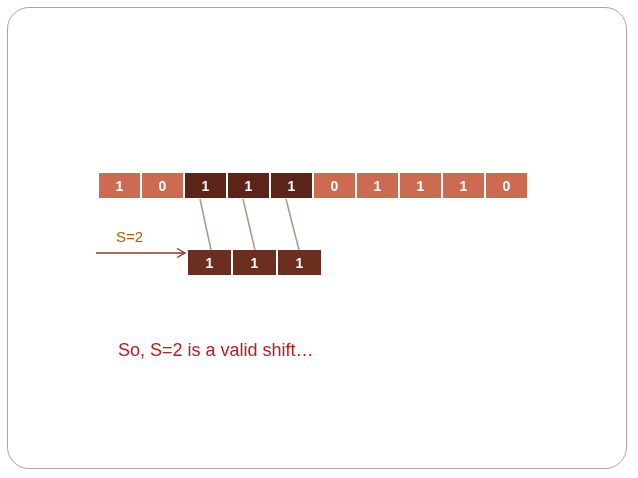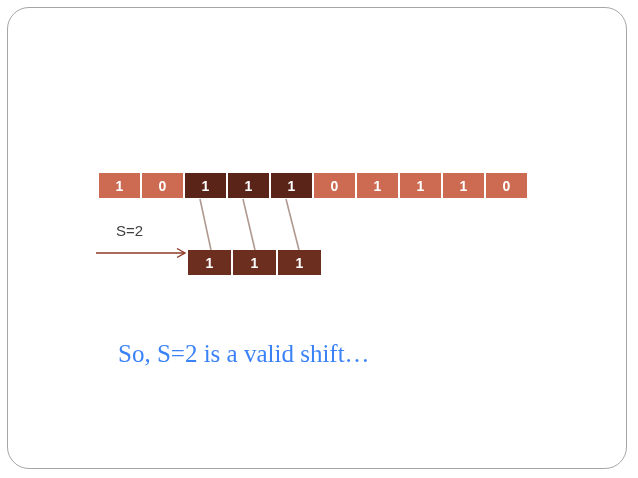--- a/index.html
+++ b/index.html
@@ -88,43 +88,43 @@
     top: 0;
     width: 638px;
     height: 478px;
     pointer-events: none;
   }
 
   
   #shift-label {
     position: absolute;
     left: 116px;
-    top: 222px;
+    top: 228px;
     font-size: 15px;
-    color: #404040;
+    color: #a16207;
     font-family: "Liberation Sans", sans-serif;
     white-space: nowrap;
   }
   #shift-arrow {
     position: absolute;
     left: 96px;
     top: 246px;
     width: 96px;
     height: 14px;
     pointer-events: none;
   }
 
   
   #caption {
     position: absolute;
     left: 118px;
     top: 340px;
-    font-size: 25px;
-    color: #3b82f6;
-    font-family: Liberation Serif, serif;
+    font-size: 18px;
+    color: #b91c1c;
+    font-family: Liberation Sans, sans-serif;
     white-space: nowrap;
   }
 </style>
 </head>
 <body>
 
 <div id="slide">
 
   <div id="slide-frame"></div>
 

